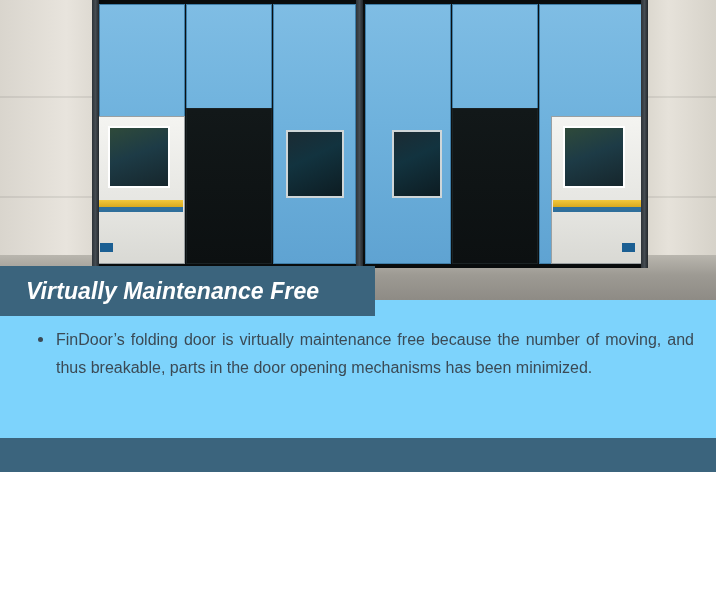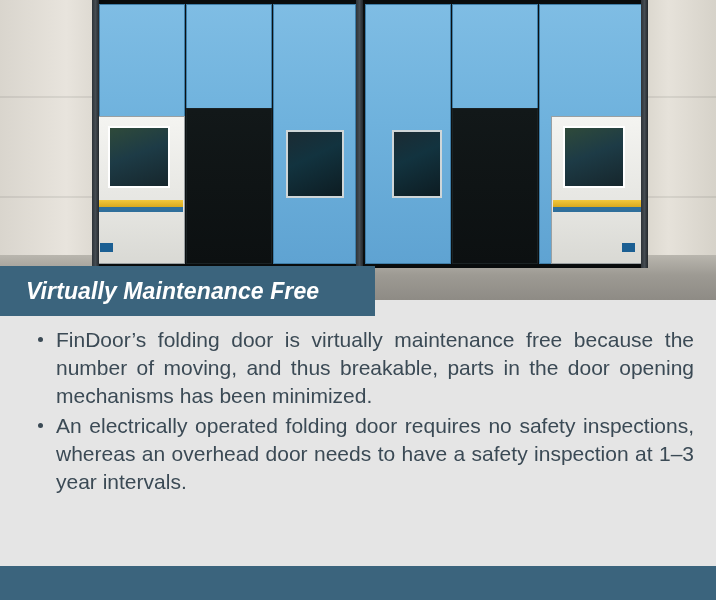--- a/index.html
+++ b/index.html
@@ -10,22 +10,22 @@
   body {
     width: 716px;
     height: 600px;
     font-family: "Liberation Sans", sans-serif;
     background: #ffffff;
     overflow: hidden;
   }
   .page {
     position: relative;
     width: 716px;
-    height: 600px;
-    background: #e5e5e5;
+    height: 472px;
+    background: #7dd3fc;
   }
 
   
   .photo {
     position: absolute;
     left: 0;
     top: 0;
     width: 716px;
     height: 300px;
     overflow: hidden;
@@ -149,21 +149,21 @@
     padding: 8px 22px 0 30px;
   }
   ul.bullets {
     margin: 0;
     padding: 0 0 0 26px;
     list-style: none;
   }
   ul.bullets li {
     position: relative;
     color: #3b4a55;
-    font-size: 21px;
+    font-size: 16px;
     line-height: 28px;
     text-align: justify;
     margin-bottom: 2px;
     font-family: "Liberation Sans", sans-serif;
   }
   ul.bullets li .dot {
     position: absolute;
     left: -18px;
     top: 11px;
     width: 5px;
@@ -232,22 +232,18 @@
   <div class="title-banner">
     <h1>Virtually Maintenance Free</h1>
   </div>
 
   <div class="content">
     <ul class="bullets">
       <li>
         <span class="dot"></span>
         <span>FinDoor’s folding door is virtually maintenance free because the number of moving, and thus breakable, parts in the door opening mechanisms has been minimized.</span>
       </li>
-      <li>
-        <span class="dot"></span>
-        <span>An electrically operated folding door requires no safety inspections, whereas an overhead door needs to have a safety inspection at 1–3 year intervals.</span>
-      </li>
     </ul>
   </div>
 
   <div class="footer-bar"></div>
 
 </div>
 
 </body></html>

